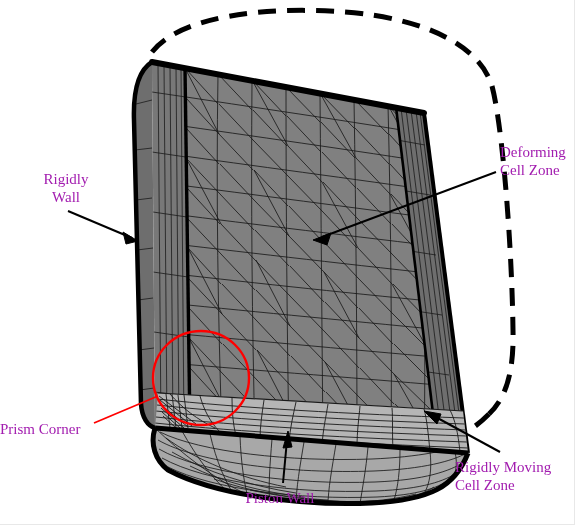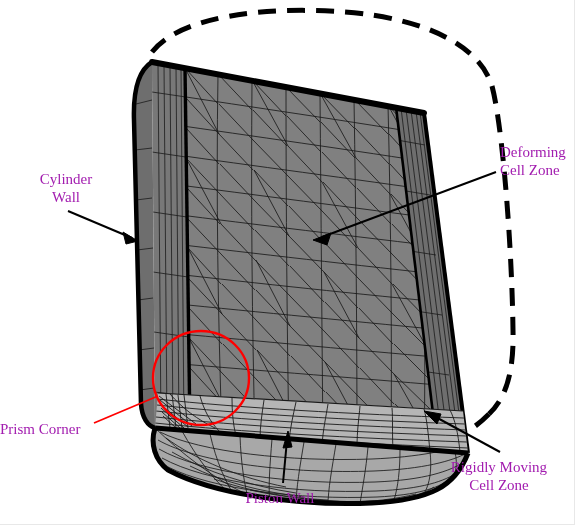--- a/index.html
+++ b/index.html
@@ -30,21 +30,21 @@
     font-family: "Liberation Serif", "DejaVu Serif", serif;
     font-size: 15px;
     color: #a21caf;
     line-height: 18px;
     white-space: nowrap;
   }
   #lbl-cylinder-wall { left: 6px;  top: 170px; text-align: center; width: 120px; }
   #lbl-deforming    { left: 500px; top: 143px; text-align: left;   width: 75px; }
   #lbl-prism        { left: 0px;   top: 420px; width: 116px; }
   #lbl-piston       { left: 215px; top: 489px; text-align: center; width: 130px; }
-  #lbl-rigid        { left: 439px; top: 458px; text-align: center; width: 120px; }
+  #lbl-rigid        { left: 455px; top: 458px; width: 120px; }
   .lbl span { display: block; }
 </style>
 </head>
 <body>
 
 <div id="stage">
 
   <svg id="figure" viewBox="0 0 575 525" xmlns="http://www.w3.org/2000/svg">
 
     <defs>
@@ -375,21 +375,21 @@
     <g>
       <path d="M 500,452 L 432,415" fill="none" stroke="#000000" stroke-width="2"></path>
       <path d="M 424,411 L 437,424 L 441,414 Z" fill="#000000" stroke="#000000" stroke-width="1"></path>
     </g>
 
     <ellipse cx="201" cy="378" rx="48" ry="47" fill="none" stroke="#ff0000" stroke-width="2.4"></ellipse>
 
   </svg>
 
   <div class="lbl" id="lbl-cylinder-wall">
-    <span>Cylinder</span>
+    <span>Rigidly</span>
     <span>Wall</span>
   </div>
 
   <div class="lbl" id="lbl-deforming">
     <span>Deforming</span>
     <span>Cell Zone</span>
   </div>
 
   <div class="lbl" id="lbl-prism">
     <span>Prism Corner</span>

